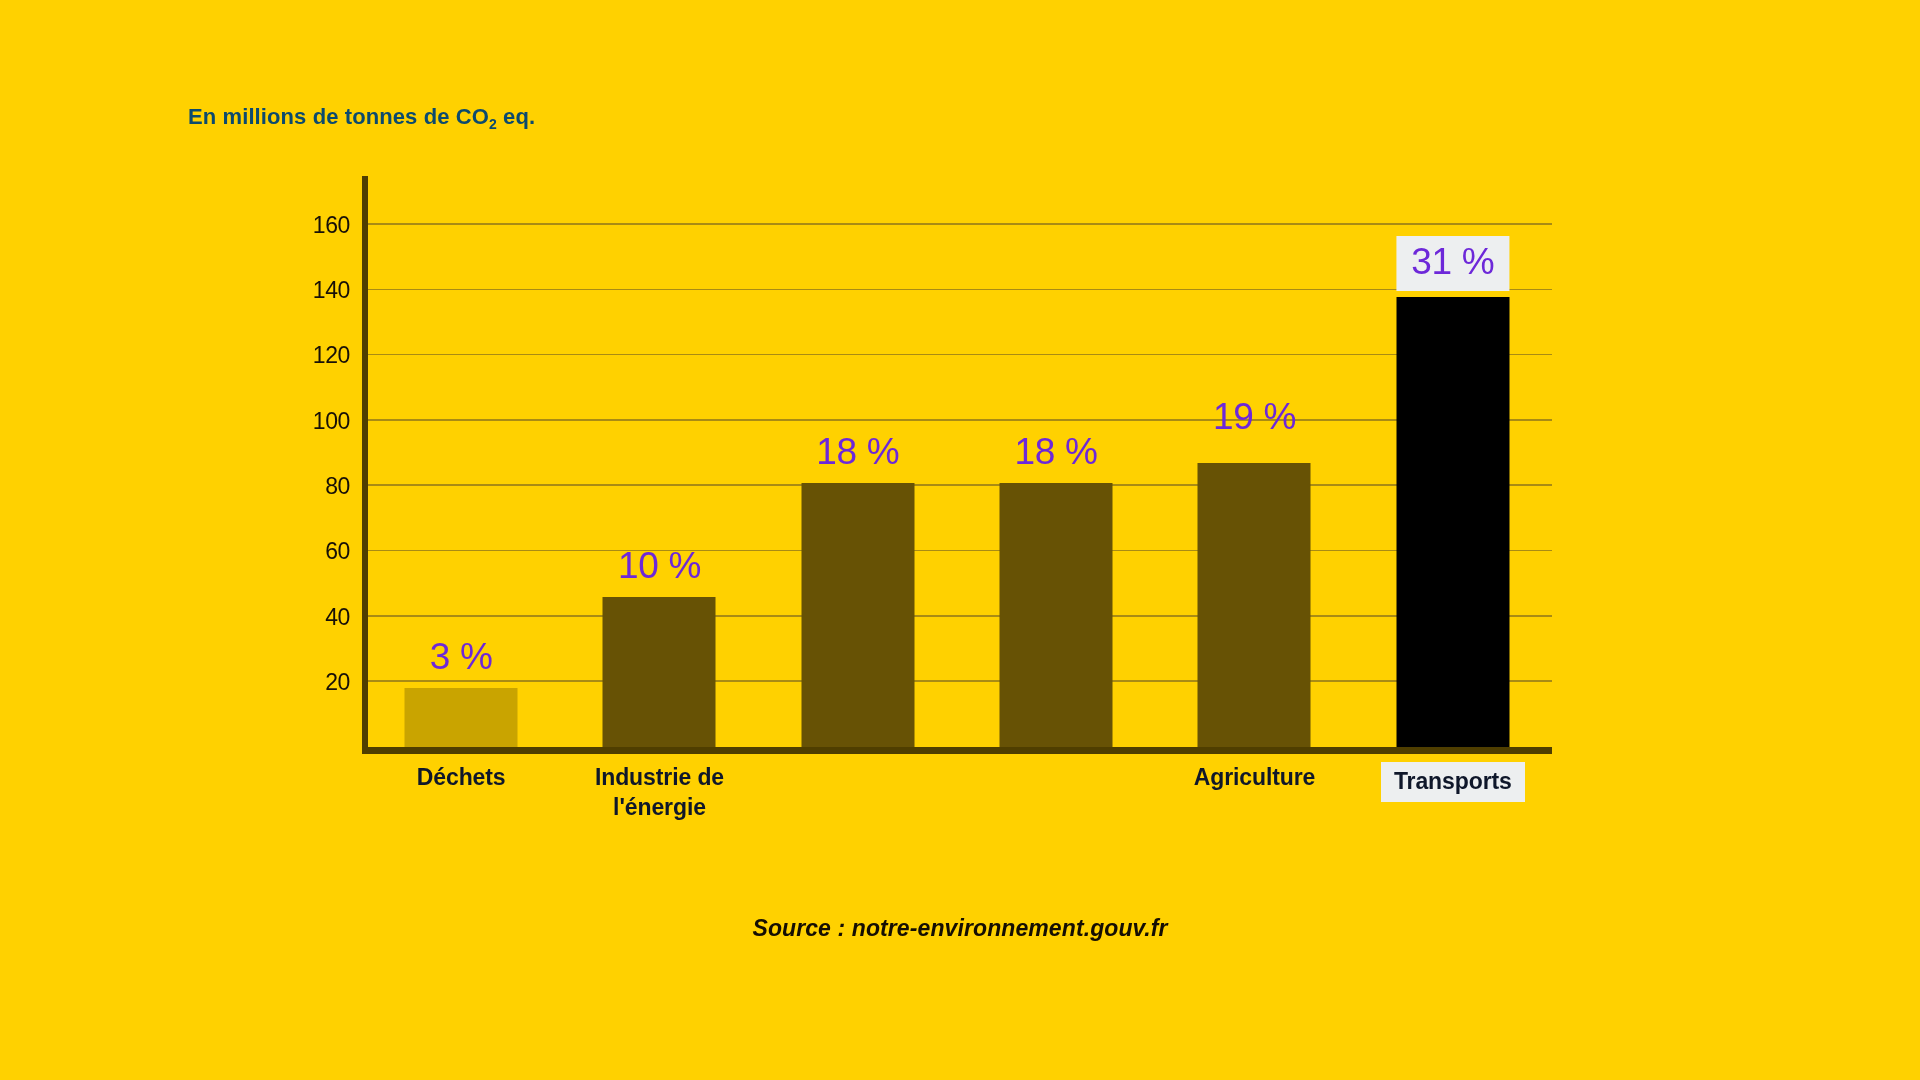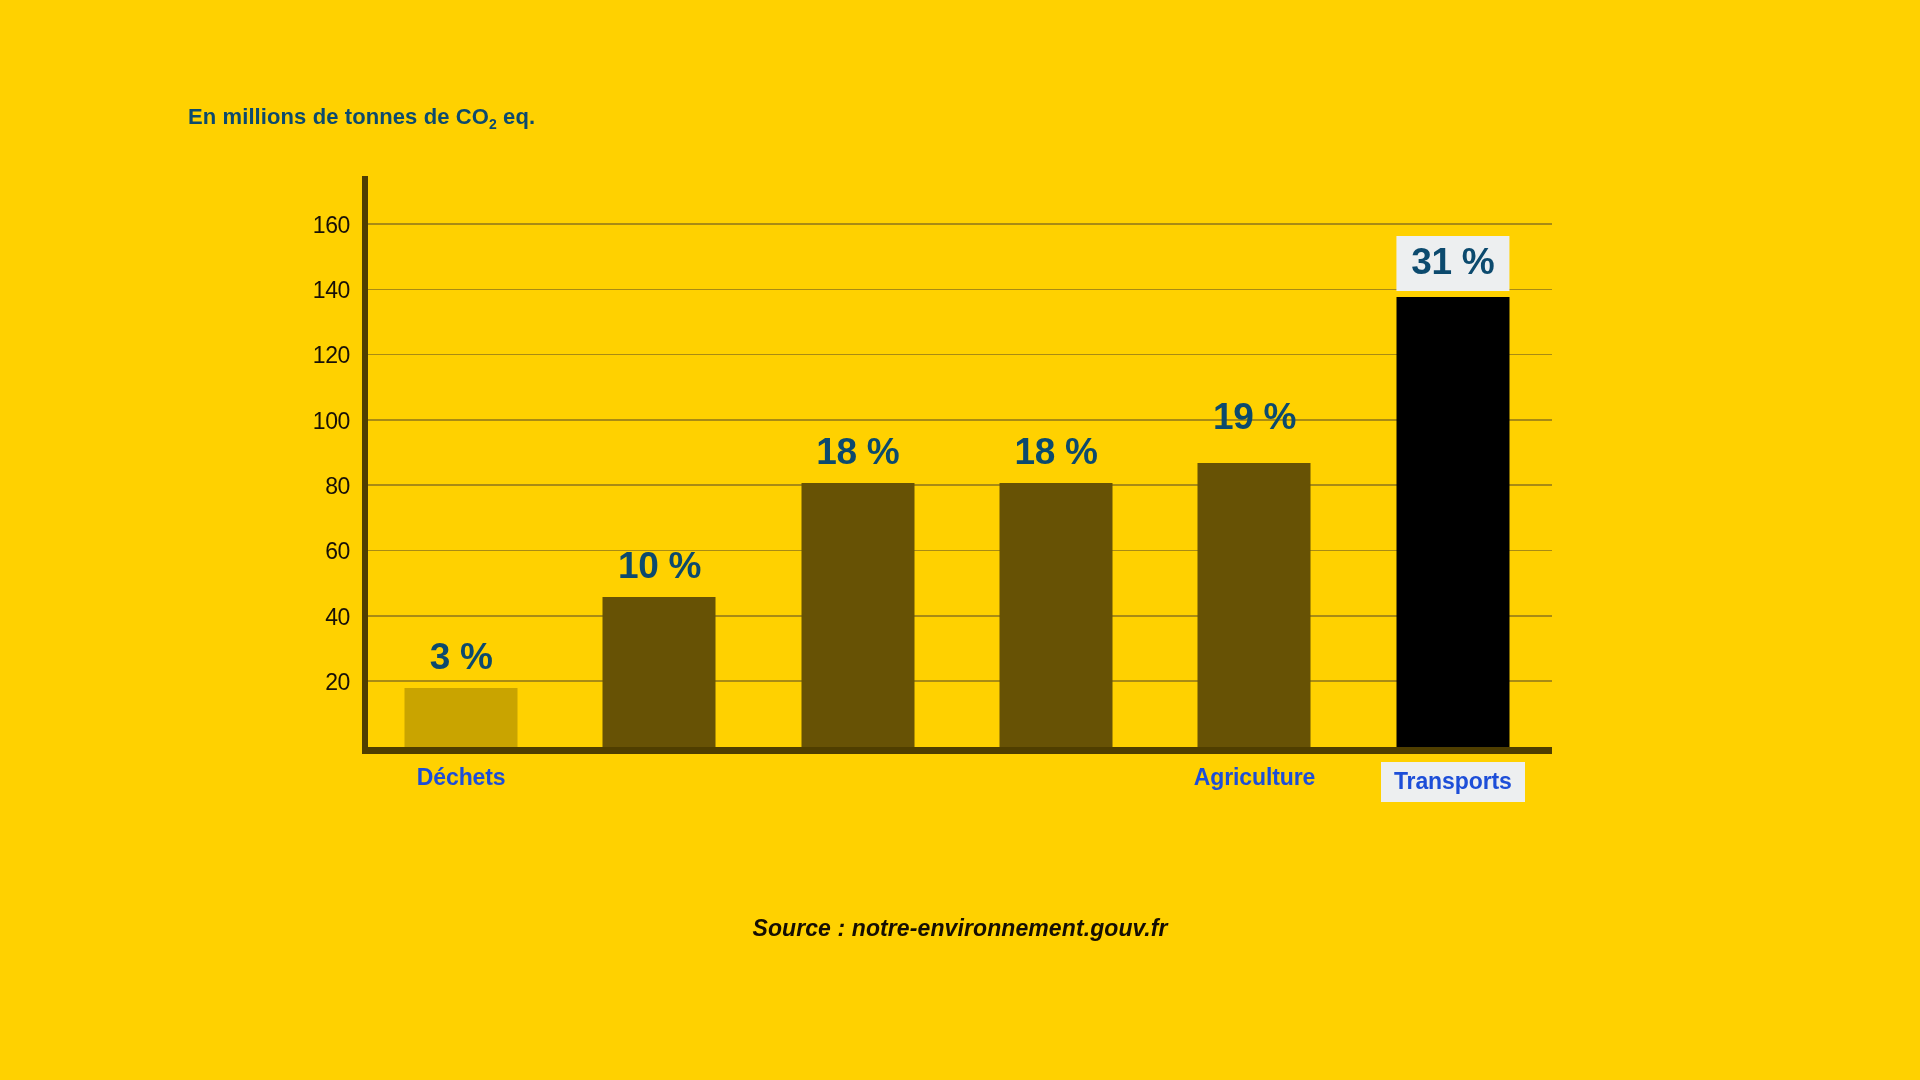--- a/index.html
+++ b/index.html
@@ -97,22 +97,22 @@
     left: 50%;
     bottom: 0;
     transform: translateX(-50%);
   }
   .bar-value-label {
     position: absolute;
     left: 50%;
     transform: translateX(-50%);
     white-space: nowrap;
     font-size: 37px;
-    font-weight: 700;
-    color: #0c4a6e;
+    font-weight: 400;
+    color: #6d28d9;
     letter-spacing: -0.3px;
   }
   .bar-value-label.boxed {
     background: #EDEFF0;
     padding: 5px 15px 8px 15px;
   }
 
   
   #category-labels {
     position: absolute;
@@ -120,21 +120,21 @@
     top: 762px;
     width: 1190px;
     height: 90px;
   }
   .cat-label {
     position: absolute;
     top: 0;
     text-align: center;
     font-size: 23px;
     font-weight: 700;
-    color: #1d4ed8;
+    color: #0f172a;
     line-height: 1.32;
     letter-spacing: -0.1px;
   }
   .cat-label .boxed-text {
     background: #EDEFF0;
     padding: 4px 13px 6px 13px;
     display: inline-block;
   }
 
   
@@ -207,19 +207,23 @@
         <div class="bar" style="width: 113px; height: 450.274px; background: rgb(0, 0, 0);"></div>
         <div class="bar-value-label boxed" style="background: rgb(237, 239, 240); bottom: 456.274px;">31 %</div>
       </div>
     </div>
 </div>
 
 <div id="category-labels">
     <div class="cat-label" style="left: 0px; width: 198.333px;">
       <div>Déchets</div>
     </div>
+    <div class="cat-label" style="left: 198.333px; width: 198.333px;">
+      <div>Industrie de</div>
+      <div>l'énergie</div>
+    </div>
     <div class="cat-label" style="left: 793.333px; width: 198.333px;">
       <div>Agriculture</div>
     </div>
     <div class="cat-label" style="left: 991.667px; width: 198.333px;"><span class="boxed-text" style="background: rgb(237, 239, 240);">Transports</span></div>
   </div>
 
 <div id="source-note">Source : notre-environnement.gouv.fr</div>
 
 </body></html>

